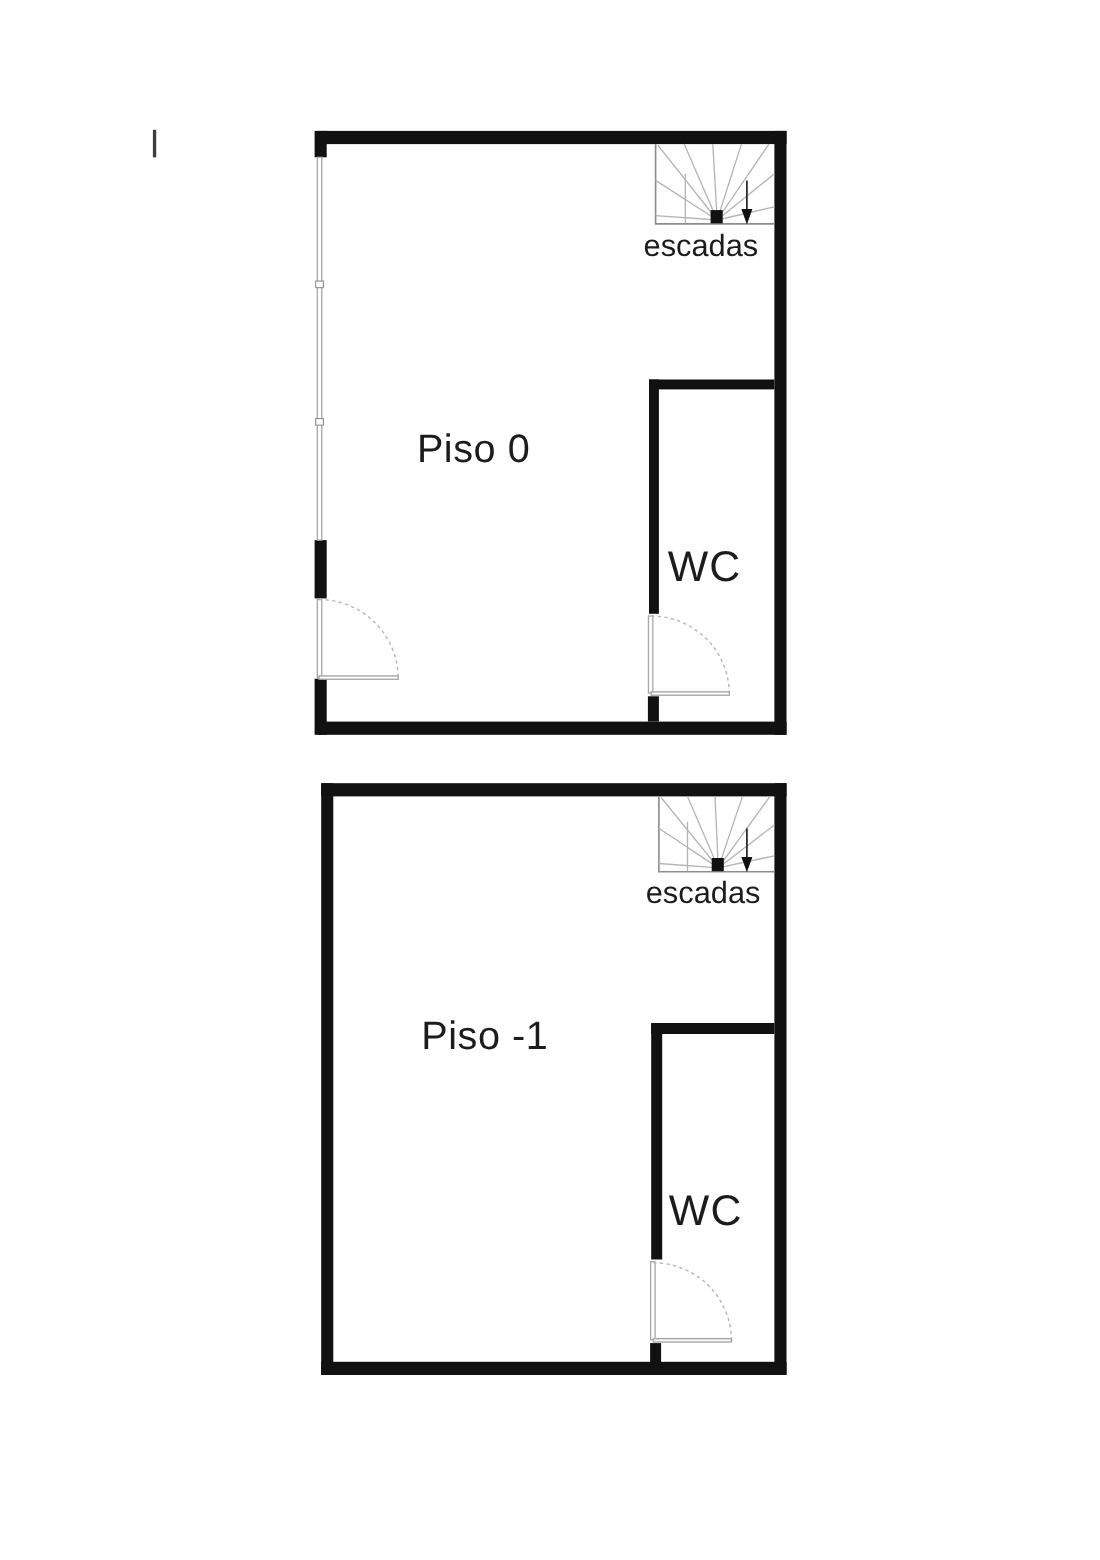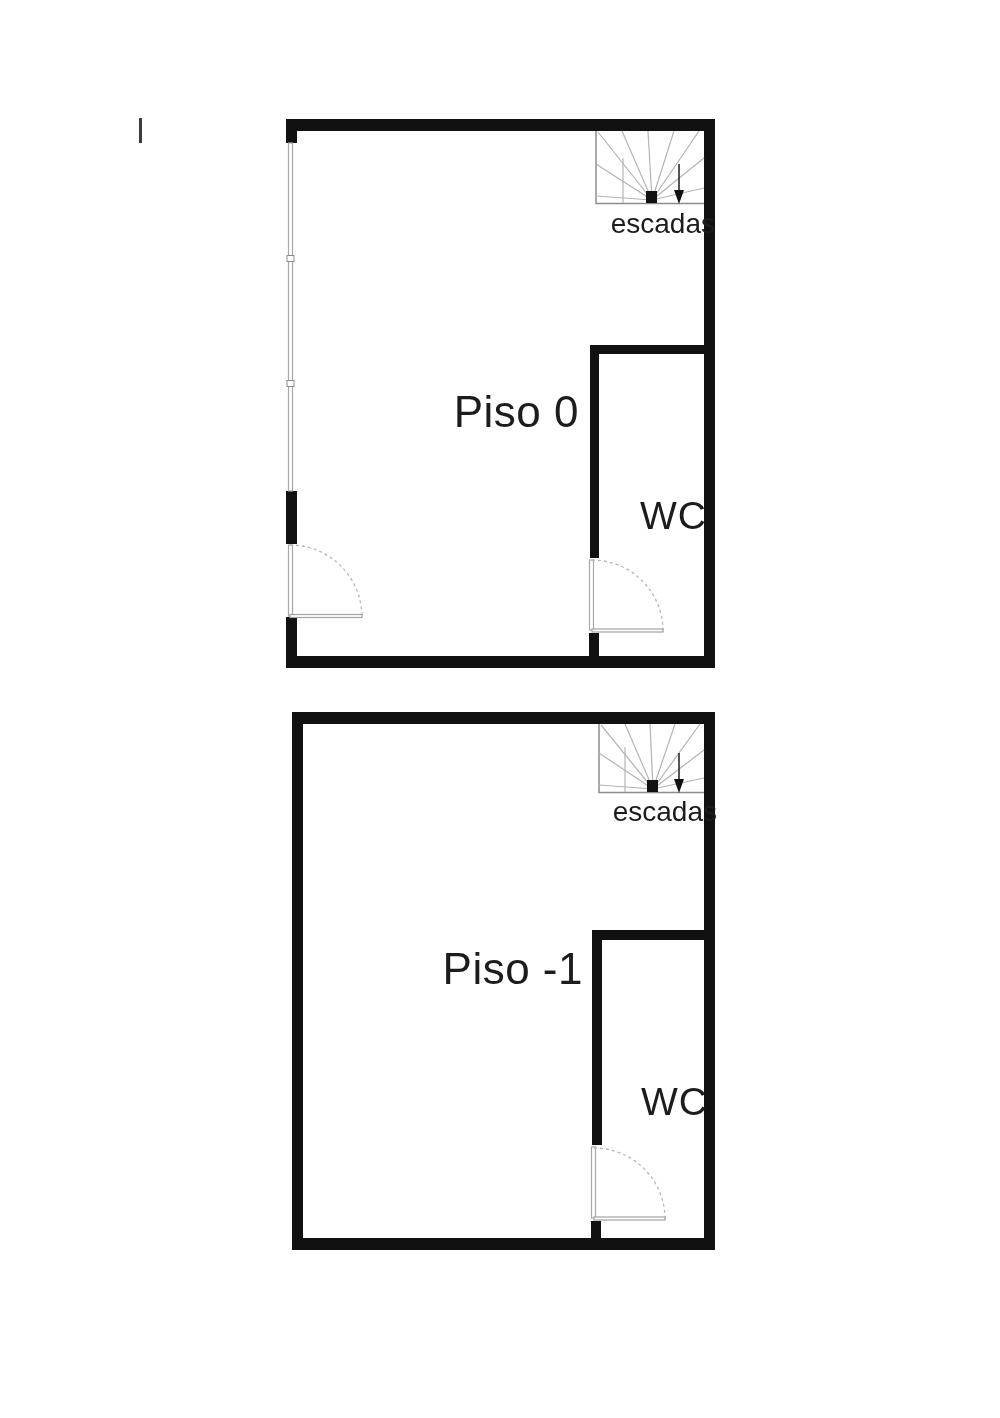--- a/index.html
+++ b/index.html
@@ -25,33 +25,33 @@
   }
   .plan-svg {
     position: absolute;
     display: block;
   }
   .svg-plan0 { left: 284px; top: 116px; }
   .svg-plan1 { left: 290px; top: 710px; }
   .label {
     position: absolute;
     color: #1c1c1c;
-    text-align: right;
+    text-align: left;
     white-space: nowrap;
     line-height: 1;
     user-select: none;
   }
-  .room-label   { font-size: 44px; letter-spacing: 0.5px; }
+  .room-label   { font-size: 36px; letter-spacing: 0.5px; }
   .wc-label     { font-size: 39px; letter-spacing: 1px; }
   .stairs-label { font-size: 28px; }
 
   .lbl-piso0   { left: 379px; top: 390px;  width: 200px; }
   .lbl-wc0     { left: 607px; top: 496px;  width: 100px; }
   .lbl-esc0    { left: 585px; top: 210px;  width: 130px; }
-  .lbl-piso1   { left: 383px; top: 947px;  width: 200px; }
+  .lbl-piso1   { left: 383px; top: 924px;  width: 200px; }
   .lbl-wc1     { left: 608px; top: 1082px; width: 100px; }
   .lbl-esc1    { left: 587px; top: 798px;  width: 130px; }
 
   svg .wall        { fill: #111111; }
   svg .thinline    { stroke: #8d8d8d; stroke-width: 1.5; fill: none; }
   svg .fanline     { stroke: #b4b4b4; stroke-width: 1.2; fill: none; }
   svg .dblline     { fill: #ffffff; stroke: #a8a8a8; stroke-width: 1.2; }
   svg .leaf        { fill: #ffffff; stroke: #a2a2a2; stroke-width: 1.2; }
   svg .swing       { stroke: #b8b8b8; stroke-width: 1.3; fill: none; stroke-dasharray: 3 3; }
   svg .joint       { fill: #ffffff; stroke: #8d8d8d; stroke-width: 1; }

